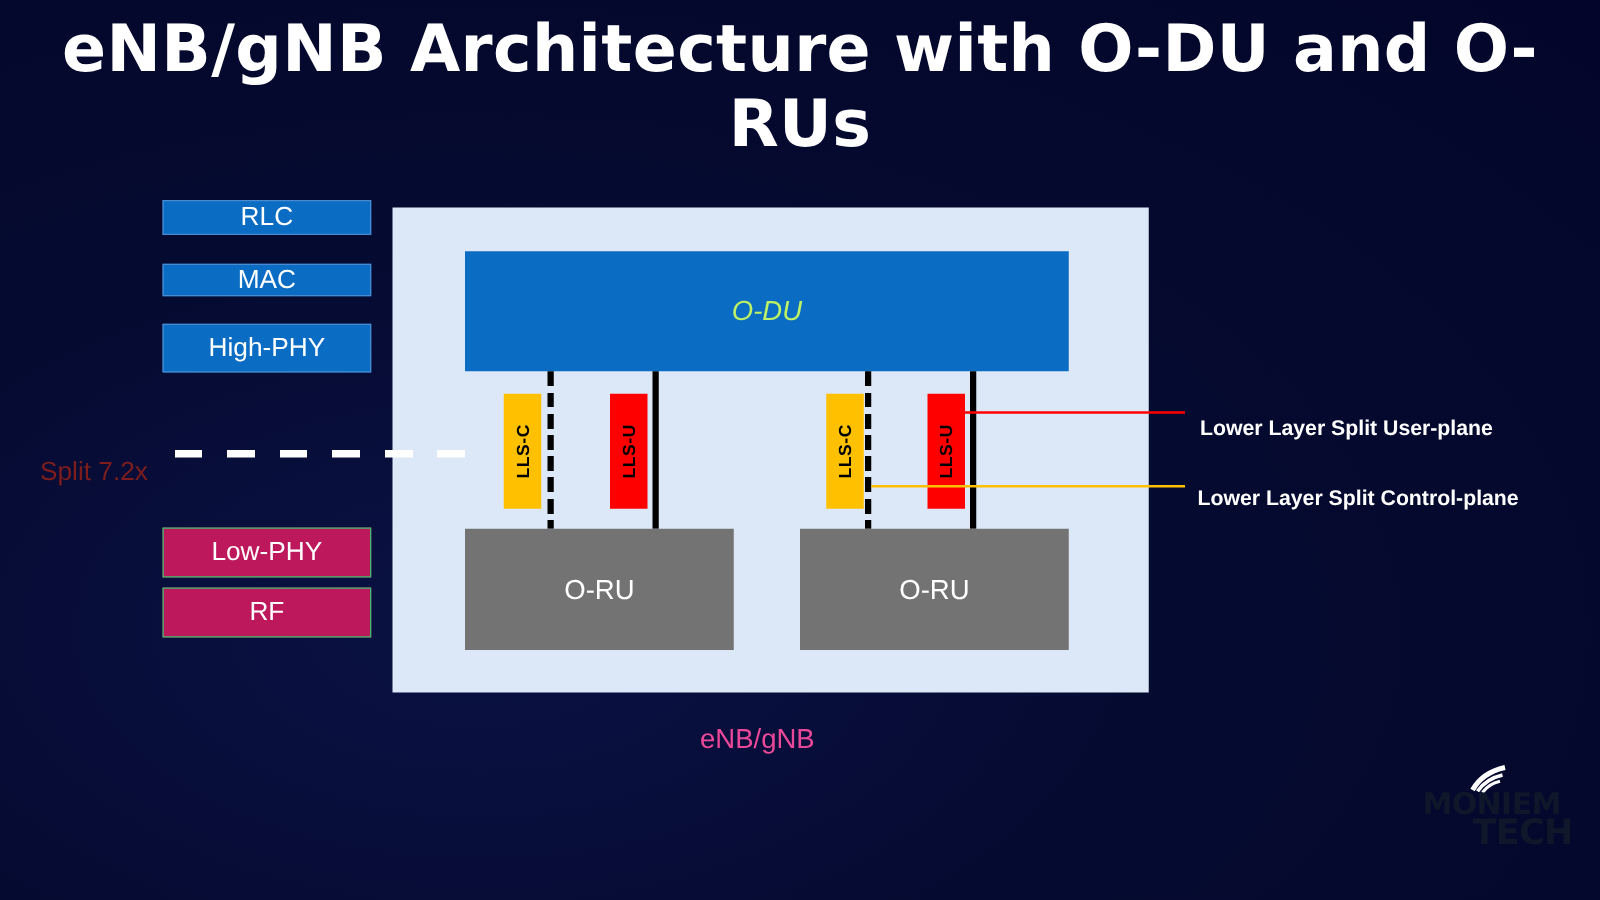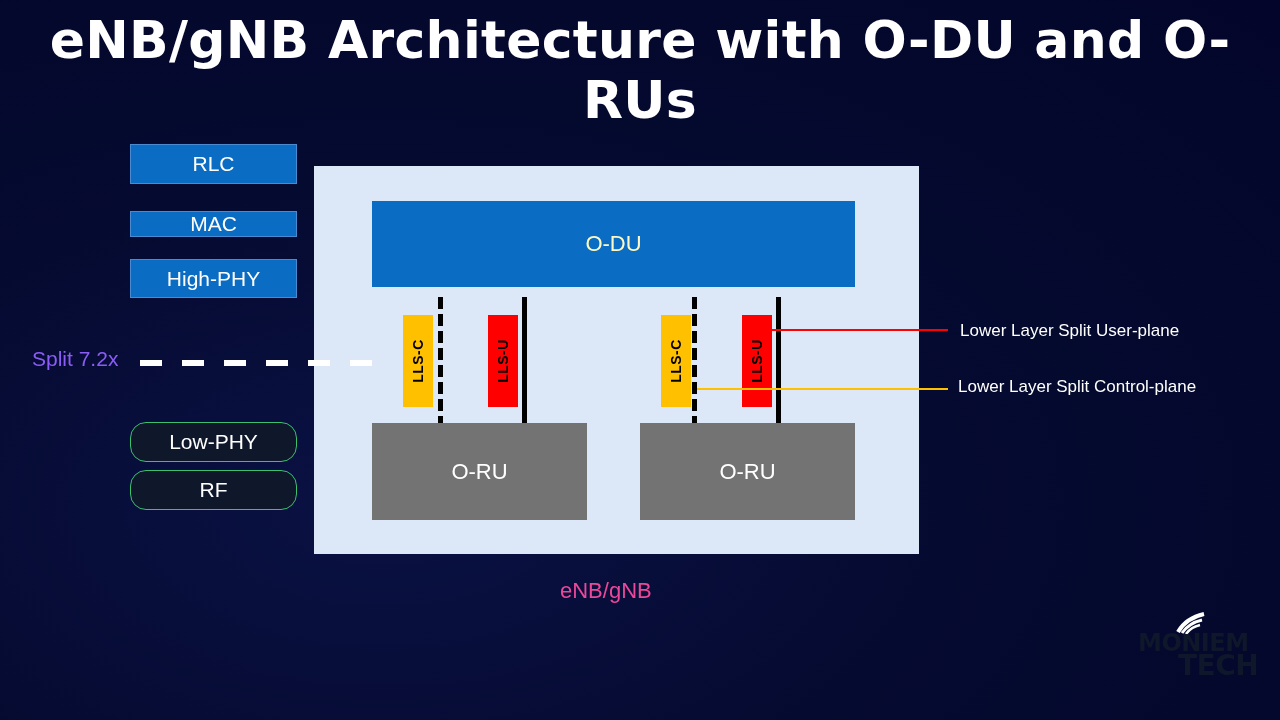--- a/index.html
+++ b/index.html
@@ -13,47 +13,47 @@
       left: 0; top: 10px; width: 1280px; text-align: center;
       color: #ffffff; font-family: "DejaVu Sans", sans-serif; font-weight: bold;
       font-size: 52px; letter-spacing: 0.3px;
     }
     .stack-box {
       position: absolute; left: 130px; width: 167px; color: #ffffff;
       font-size: 21px; display: flex; align-items: center; justify-content: center;
       box-sizing: border-box; border: 1px solid #4a8ad0;
     }
     .blue { background: #0a6cc2; }
-    .green { background: #0f172a; border-color: #3ac070; border-radius: 16px; }
+    .green { background: #be185d; border-color: #3ac070; }
     .container { left: 314px; top: 166px; width: 605px; height: 388px; background: #dce8f7; }
-    .odu { left: 372px; top: 201px; width: 483px; height: 86px; background: #0a6cc2; color: #fef9c3;
-      font-size: 22px; display:flex; align-items:center; justify-content:center; }
+    .odu { left: 372px; top: 201px; width: 483px; height: 96px; background: #0a6cc2; color: #bef264;
+      font-size: 22px; display:flex; align-items:center; justify-content:center;font-style:italic; }
     .oru { top: 423px; width: 215px; height: 97px; background: #737373; color: #fff;
       font-size: 22px; display:flex; align-items:center; justify-content:center; }
     .solid-line { width: 5px; background: #000; }
     .dashed-line { width: 5px; background: repeating-linear-gradient(to bottom, #000 0 12px, transparent 12px 17px); }
     .tag { width: 30px; height: 92px; top: 315px; display:flex; align-items:center; justify-content:center; }
     .tag span { transform: rotate(-90deg); white-space: nowrap; font-weight: bold; font-size: 14px; color: #000; letter-spacing: 0.5px; }
     .yellow { background: #ffc000; }
     .red { background: #ff0000; }
-    .split-label { left: 32px; top: 347px; color: #8b5cf6; font-size: 21px; text-align: center; }
+    .split-label { left: 32px; top: 366px; color: #7f1d1d; font-size: 21px; text-align: center; }
     .split-dash { left: 140px; top: 360px; width: 236px; height: 6px;
       background: repeating-linear-gradient(to right, #fff 0 22px, transparent 22px 42px); }
-    .leg-text { color: #fff; font-weight: normal; font-size: 17px; }
+    .leg-text { color: #fff; font-weight: bold; font-size: 17px; margin-top: 12px; }
     .enb-label { left: 560px; top: 578px; color: #ec4899; font-size: 22px; }
     .logo { left: 1138px; top: 632px; width: 112px; color: #0f172a; font-family: "DejaVu Sans", sans-serif; font-weight: bold; }
     .logo .l1 { font-size: 24px; letter-spacing: -0.5px; line-height: 22px; }
     .logo .l2 { font-size: 28px; line-height: 24px; padding-left: 40px; letter-spacing: -0.5px; }
   </style>
 </head>
 <body>
 
 <div class="abs title">eNB/gNB Architecture with O-DU and O-RUs</div>
 
-<div class="stack-box blue" style="top:144px;height:40px;">RLC</div>
+<div class="stack-box blue" style="top:160px;height:28px;">RLC</div>
 <div class="stack-box blue" style="top:211px;height:26px;">MAC</div>
 <div class="stack-box blue" style="top:259px;height:39px;">High-PHY</div>
 
 <div class="stack-box green" style="top:422px;height:40px;">Low-PHY</div>
 <div class="stack-box green" style="top:470px;height:40px;">RF</div>
 
 <div class="abs container"></div>
 
 <div class="abs split-label">Split 7.2x</div>
 <div class="abs split-dash"></div>

